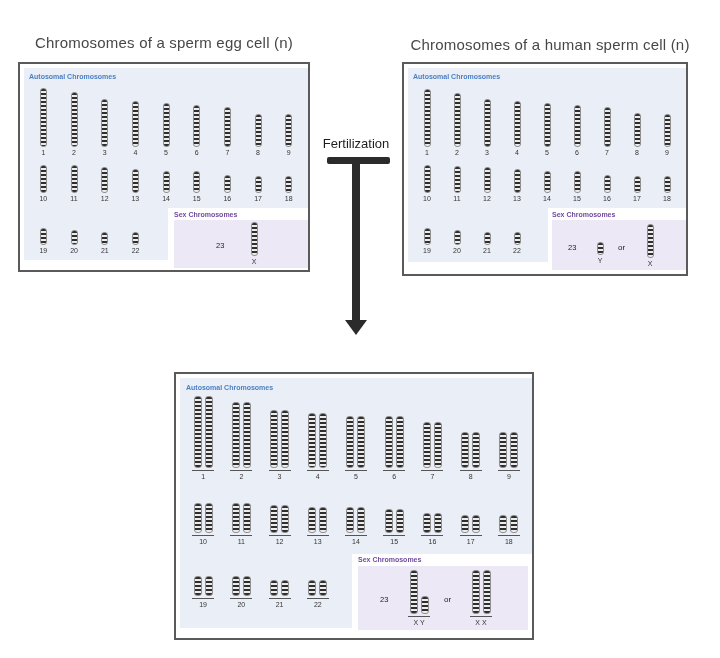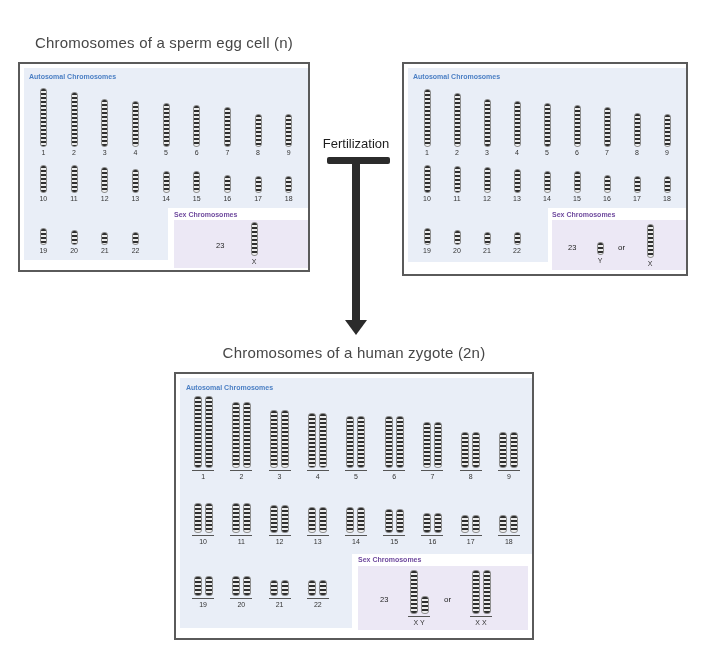--- a/index.html
+++ b/index.html
@@ -39,21 +39,21 @@
   .arrow-head{position:absolute;width:0;height:0;
               border-left:11px solid transparent;border-right:11px solid transparent;
               border-top:15px solid #2b2b2b;}
 </style>
 </head>
 <body>
 
 <div id="stage">
 
   <div class="panel-title" style="left:14px;top:34px;width:300px;">Chromosomes of a sperm egg cell (n)</div>
-  <div class="panel-title" style="left:204px;top:344px;width:300px;">Chromosomes of a human zygote (2n)</div>
+  <div class="panel-title" style="left:393px;top:36px;width:314px;">Chromosomes of a human sperm cell (n)</div>
 
   <div class="arrow-label" style="left:320px;top:136px;width:72px;">Fertilization</div>
   <div class="arrow-tbar" style="left:327px;top:157px;width:63px;height:7px;"></div>
   <div class="arrow-stem" style="left:352px;top:157px;width:8px;height:164px;"></div>
   <div class="arrow-head" style="left:345px;top:320px;"></div>
 
   <div class="panel" style="left:18px;top:62px;width:292px;height:210px;">
     <div class="area auto-bg" style="left:4px;top:4px;width:284px;height:140px;"></div>
     <div class="area auto-bg" style="left:4px;top:144px;width:144px;height:52px;"></div>
     <div class="sec-label auto-label" style="left:9px;top:9px;">Autosomal Chromosomes</div>

